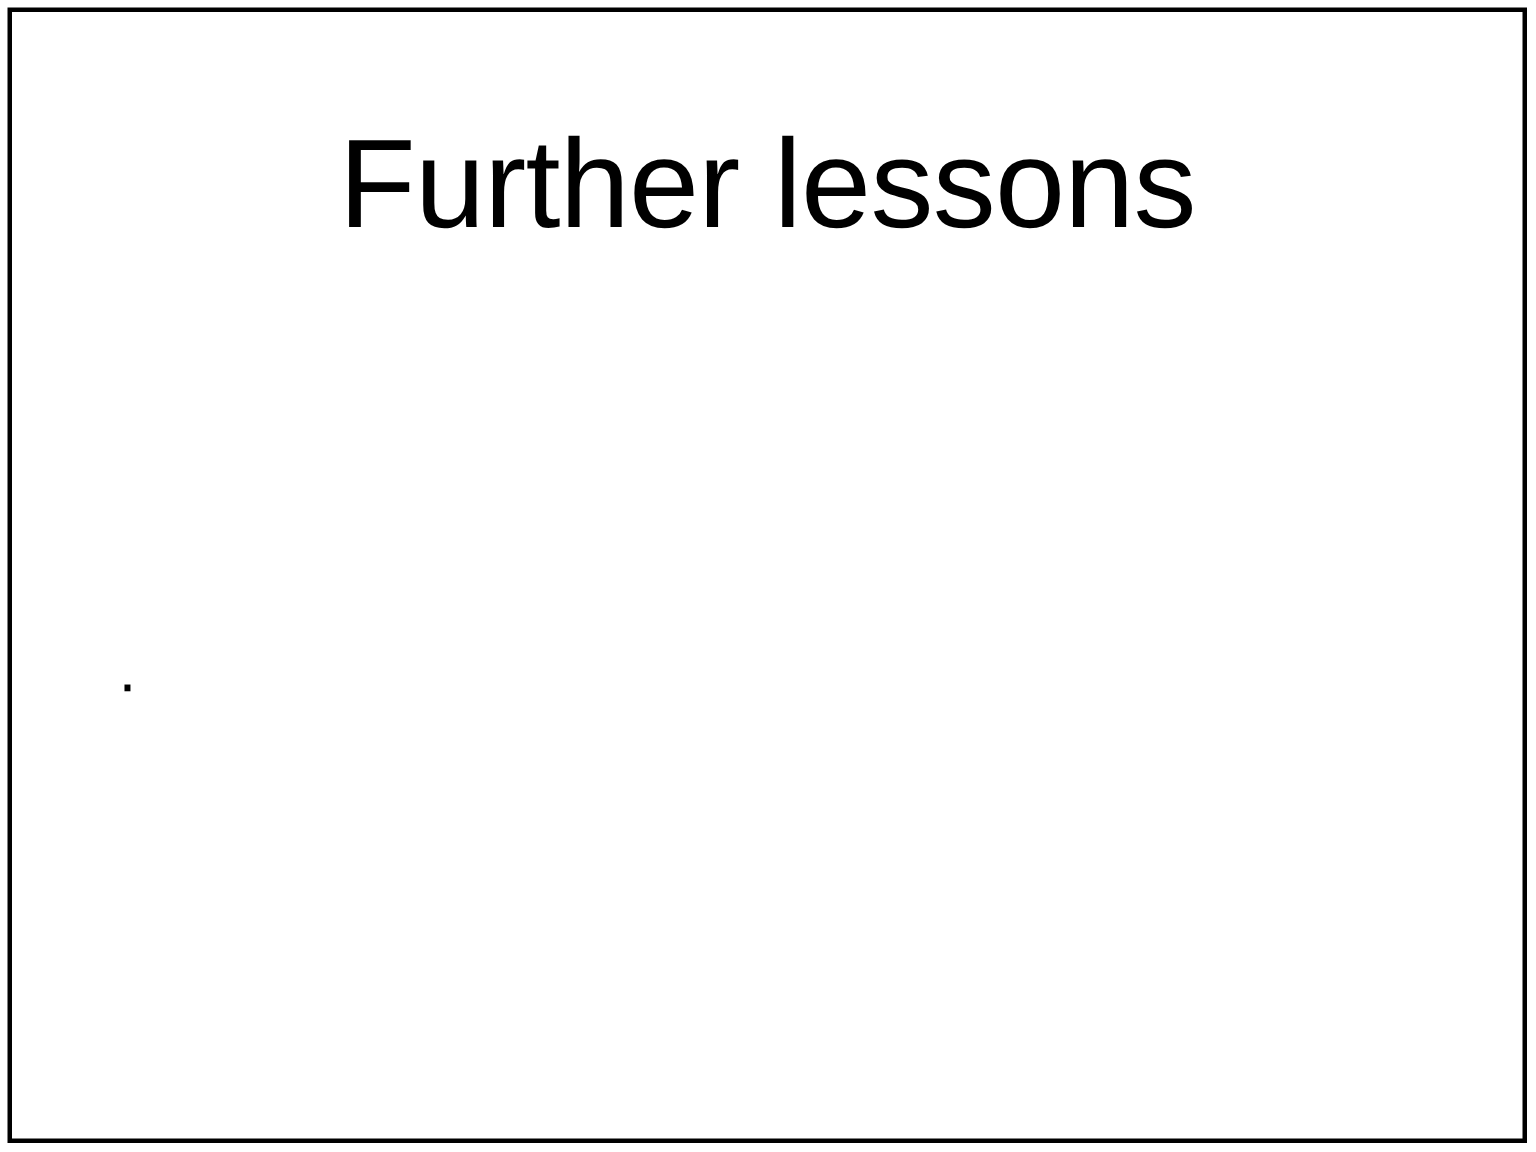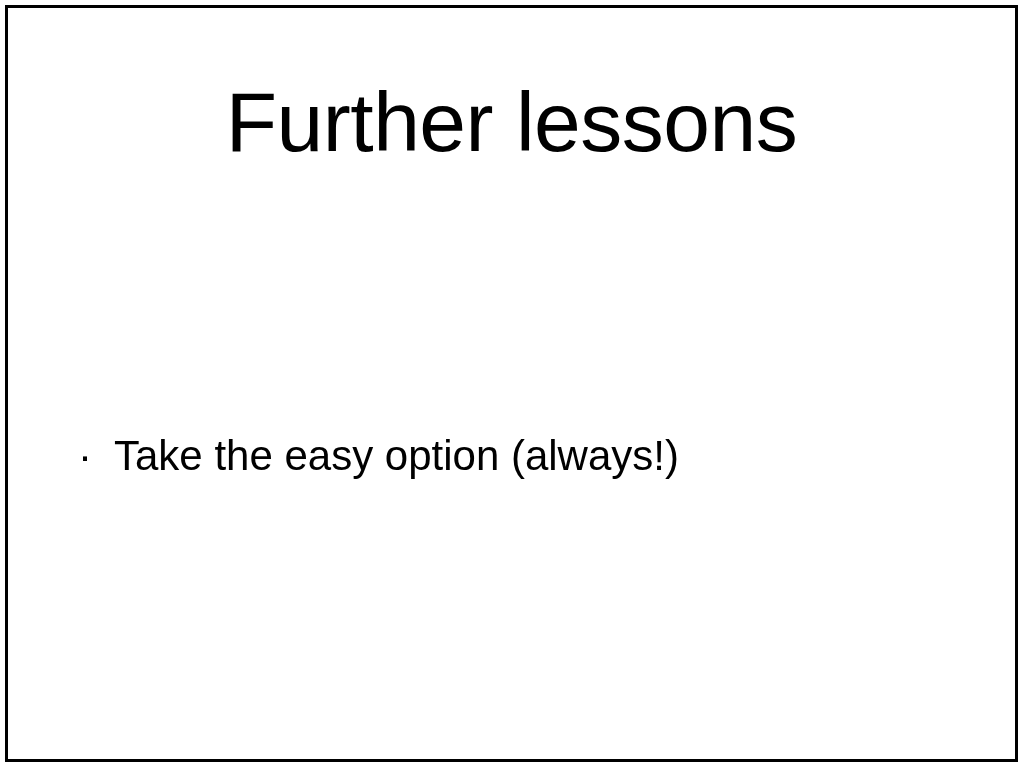--- a/index.html
+++ b/index.html
@@ -100,18 +100,17 @@
 
   <div class="slide-frame"></div>
 
   <div class="slide-body">
 
     <h1 class="slide-title">Further lessons</h1>
 
     <ul class="bullet-list">
       <li class="bullet-item">
         <span class="bullet-marker">·</span>
-        <span class="bullet-text">Take the easy option (always!)</span>
       </li>
     </ul>
 
   </div>
 </div>
 
 </body></html>

